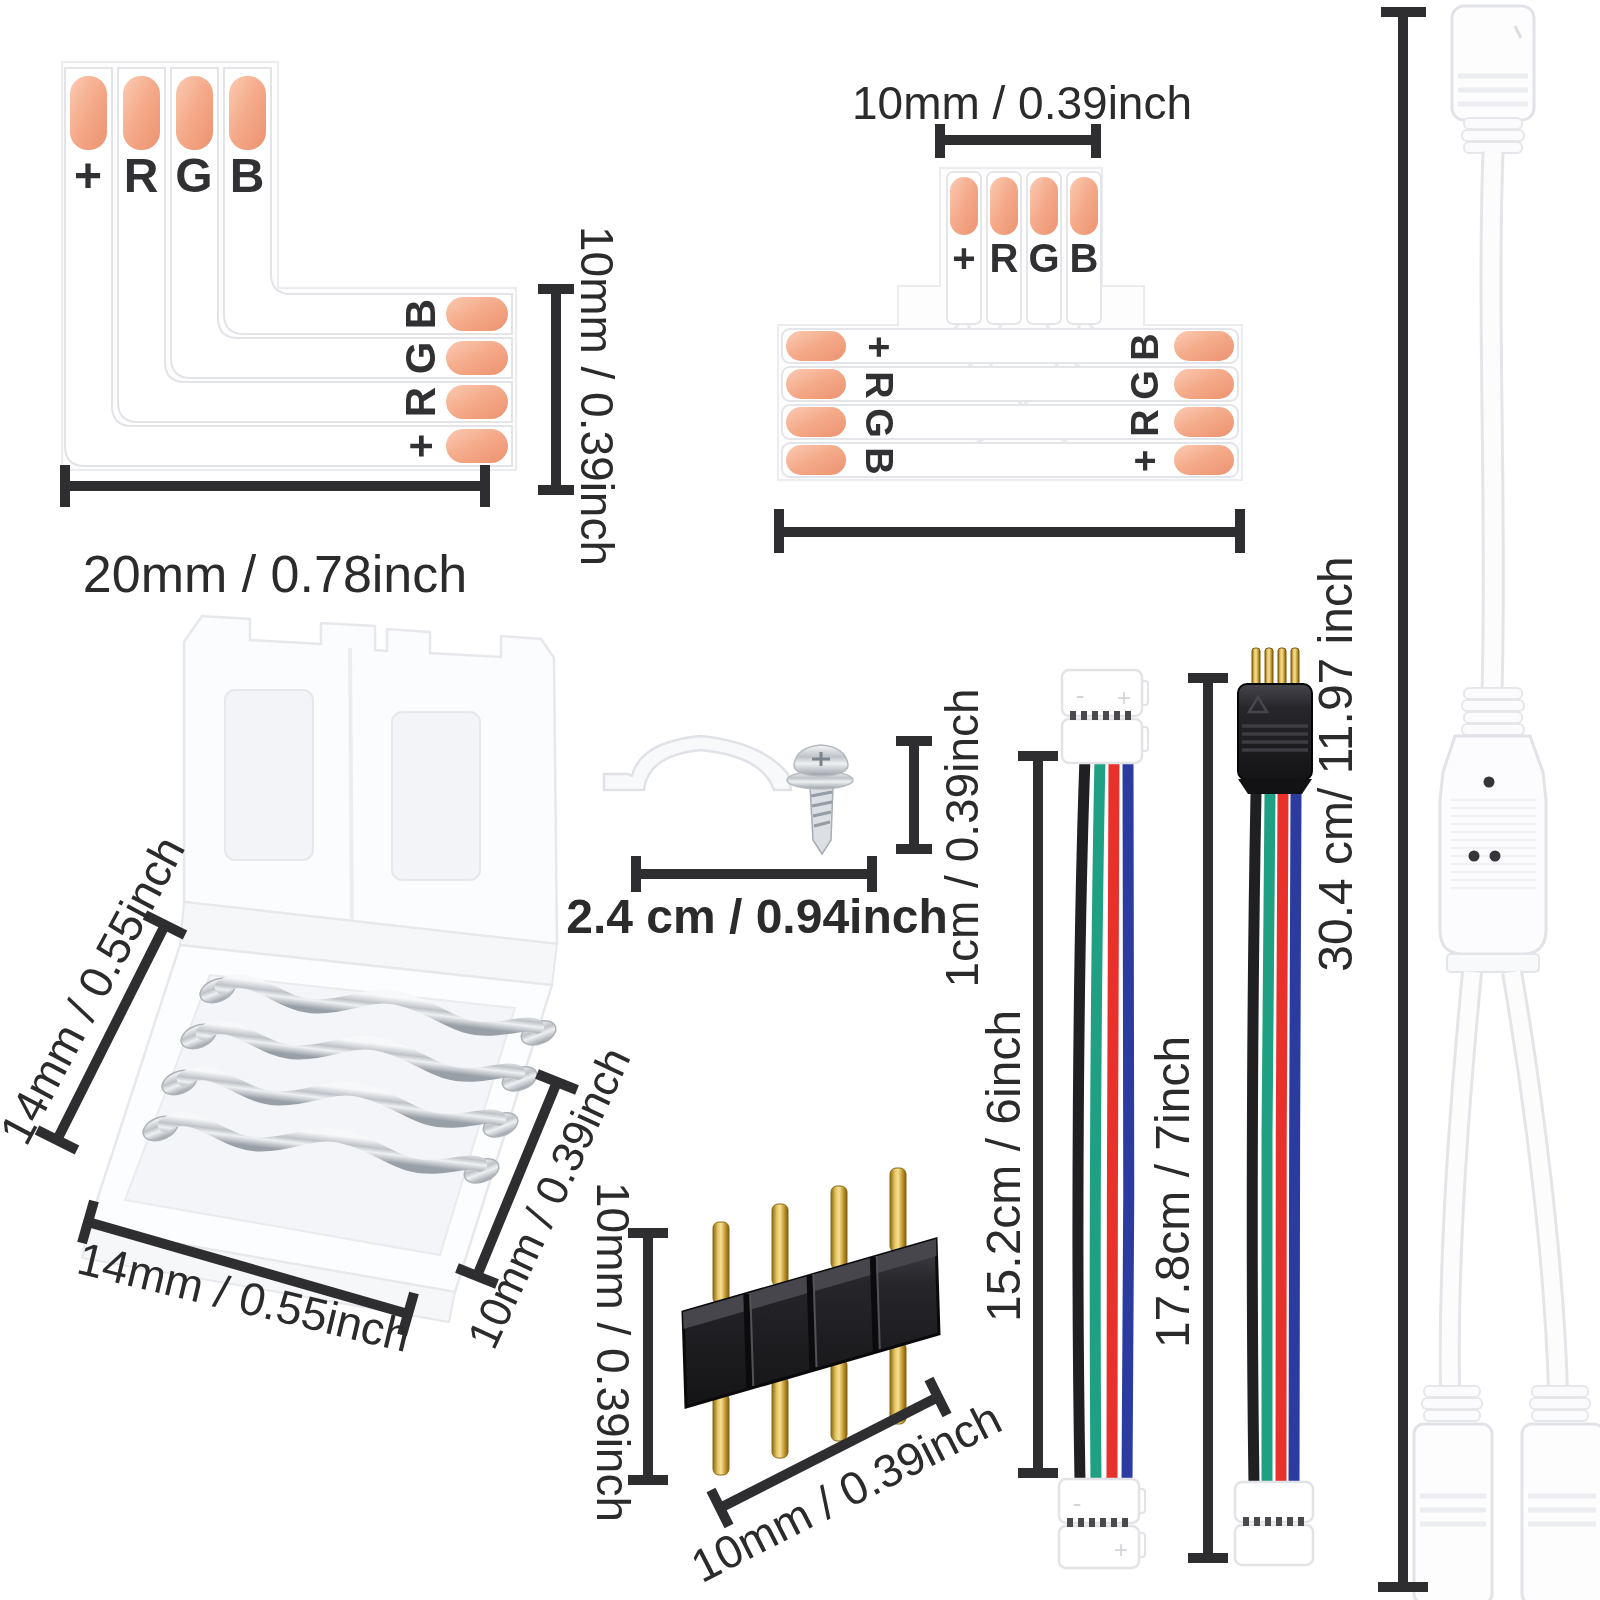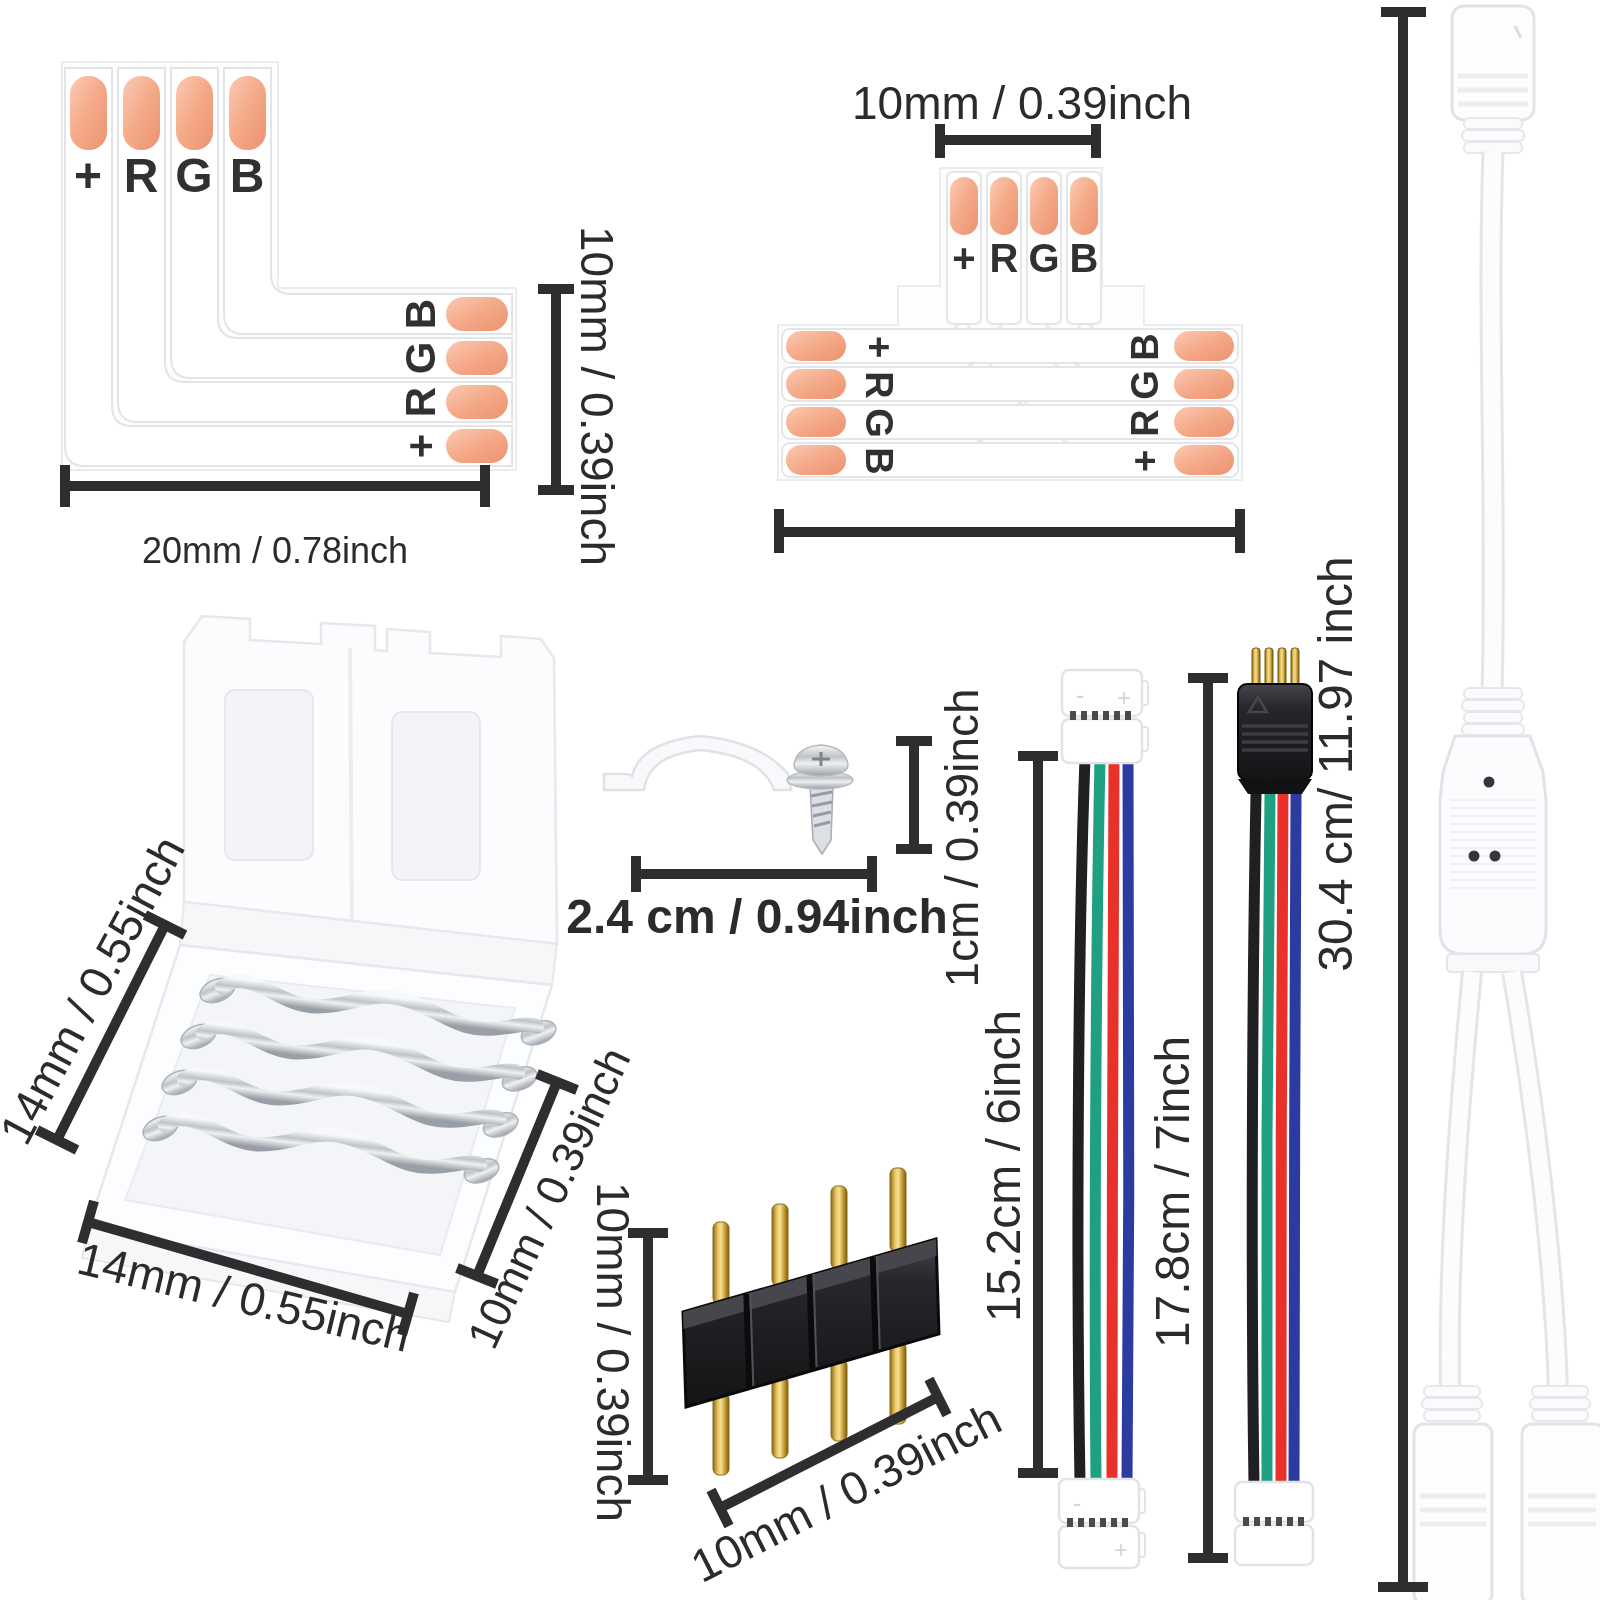--- a/index.html
+++ b/index.html
@@ -301,21 +301,21 @@
     <path d="M636,856 V892 M636,874 H872 M872,856 V892"></path>
     <path d="M896,741 H932 M914,741 V849 M896,849 H932"></path>
     <path d="M628,1233 H668 M648,1233 V1480 M628,1480 H668"></path>
     <path d="M711,1490 L729,1526 M720,1508 L938,1397 M929,1379 L947,1415"></path>
     <path d="M1018,756 H1058 M1038,756 V1473 M1018,1473 H1058"></path>
     <path d="M1188,678 H1228 M1208,678 V1558 M1188,1558 H1228"></path>
     <path d="M1381,12 H1426 M1403,12 V1587 M1378,1587 H1428"></path>
   </g>
 </svg>
 
-<div class="dim" style="left:275px;top:551px;font-size:36px;transform:translate(-50%,-50%);">20mm / 0.78inch</div>
+<div class="dim" style="left:275px;top:574px;font-size:52px;transform:translate(-50%,-50%);">20mm / 0.78inch</div>
 <div class="dim" style="left:597px;top:396px;font-size:46px;transform:translate(-50%,-50%) rotate(90deg);">10mm / 0.39inch</div>
 <div class="dim" style="left:1022px;top:103px;font-size:46px;transform:translate(-50%,-50%);">10mm / 0.39inch</div>
 <div class="dim" style="left:92px;top:990px;font-size:46px;transform:translate(-50%,-50%) rotate(-62deg);">14mm / 0.55inch</div>
 <div class="dim" style="left:244px;top:1297px;font-size:46px;transform:translate(-50%,-50%) rotate(13.5deg);">14mm / 0.55inch</div>
 <div class="dim" style="left:549px;top:1198px;font-size:44px;transform:translate(-50%,-50%) rotate(-65deg);">10mm / 0.39inch</div>
 <div class="dim" style="left:757px;top:917px;font-size:48px;transform:translate(-50%,-50%);font-weight:bold;">2.4 cm / 0.94inch</div>
 <div class="dim" style="left:962px;top:838px;font-size:46px;transform:translate(-50%,-50%) rotate(-90deg);">1cm / 0.39inch</div>
 <div class="dim" style="left:613px;top:1352px;font-size:46px;transform:translate(-50%,-50%) rotate(90deg);">10mm / 0.39inch</div>
 <div class="dim" style="left:846px;top:1492px;font-size:46px;transform:translate(-50%,-50%) rotate(-27deg);">10mm / 0.39inch</div>
 <div class="dim" style="left:1004px;top:1166px;font-size:48px;transform:translate(-50%,-50%) rotate(-90deg);">15.2cm / 6inch</div>

